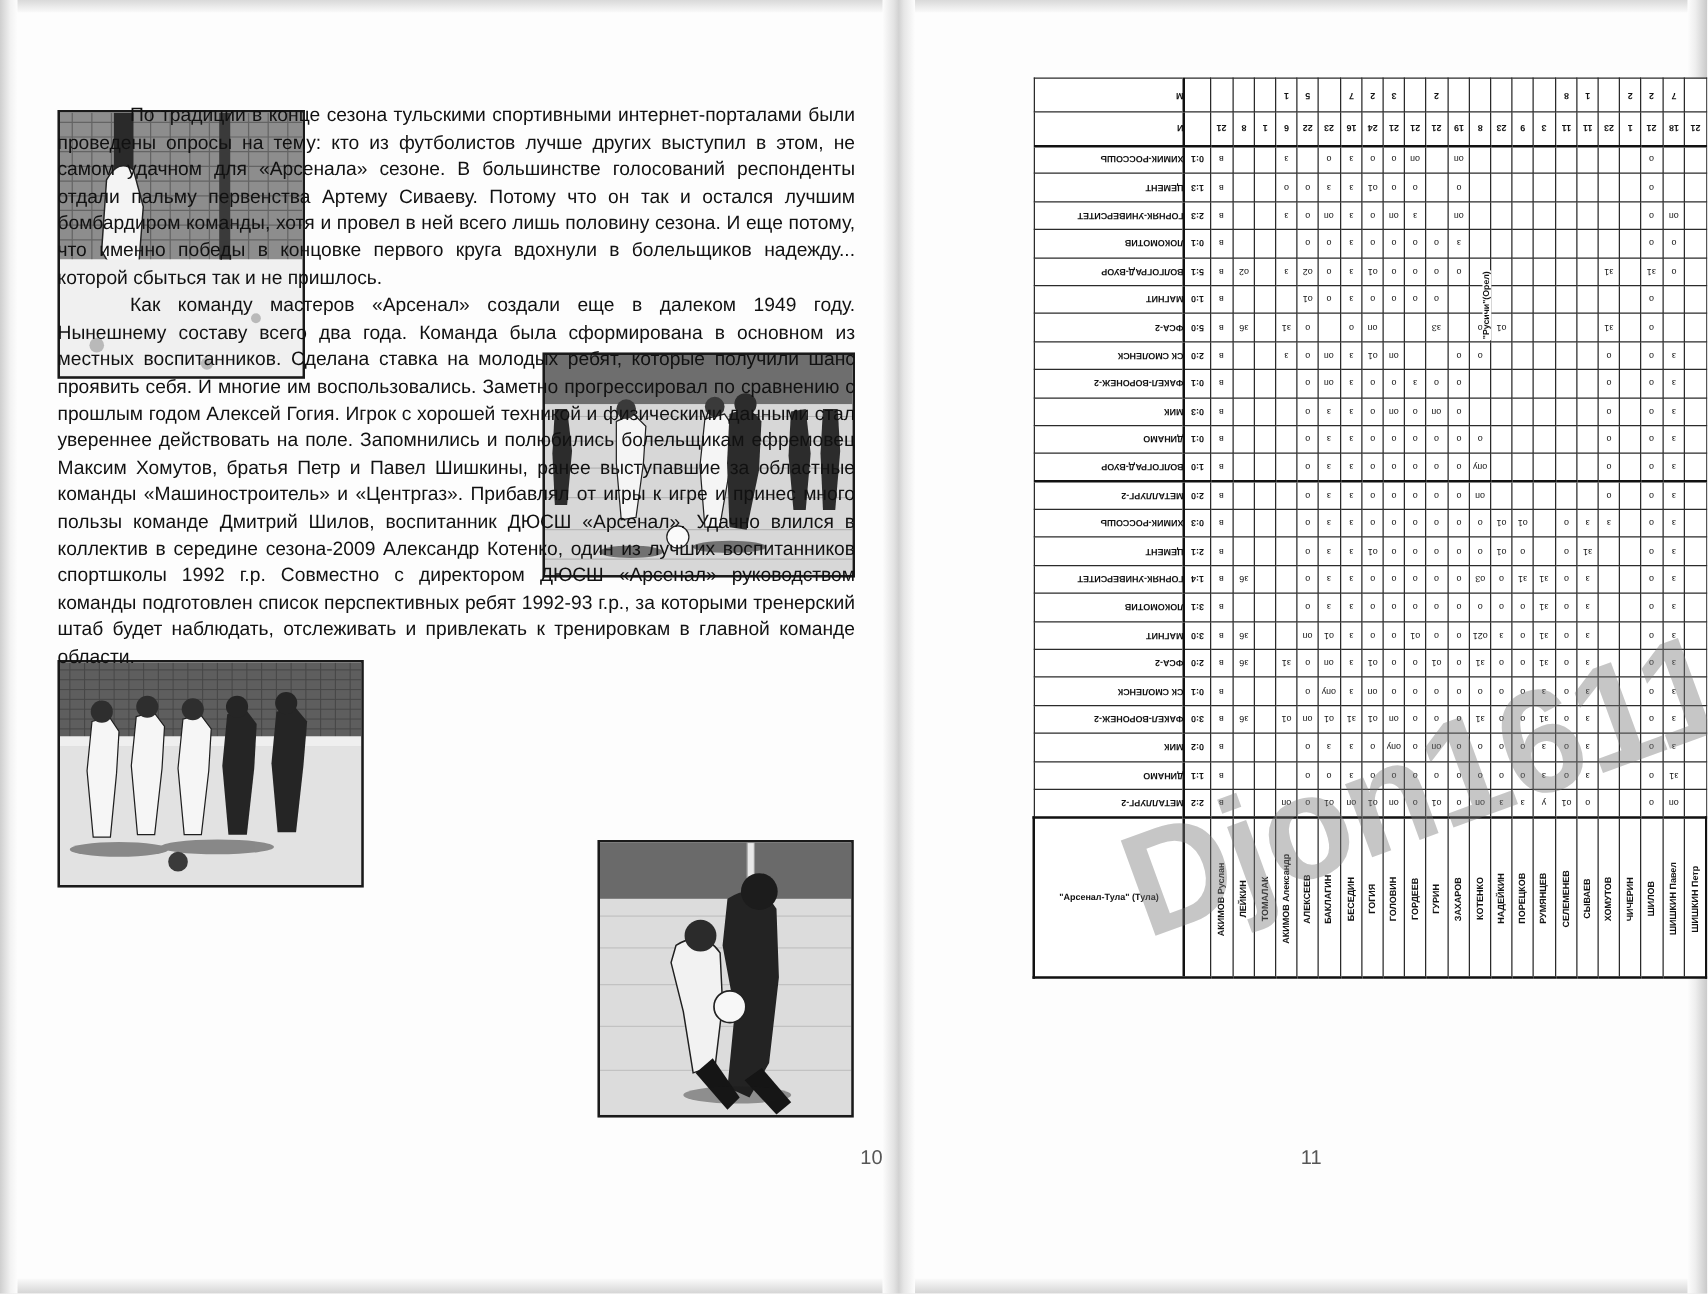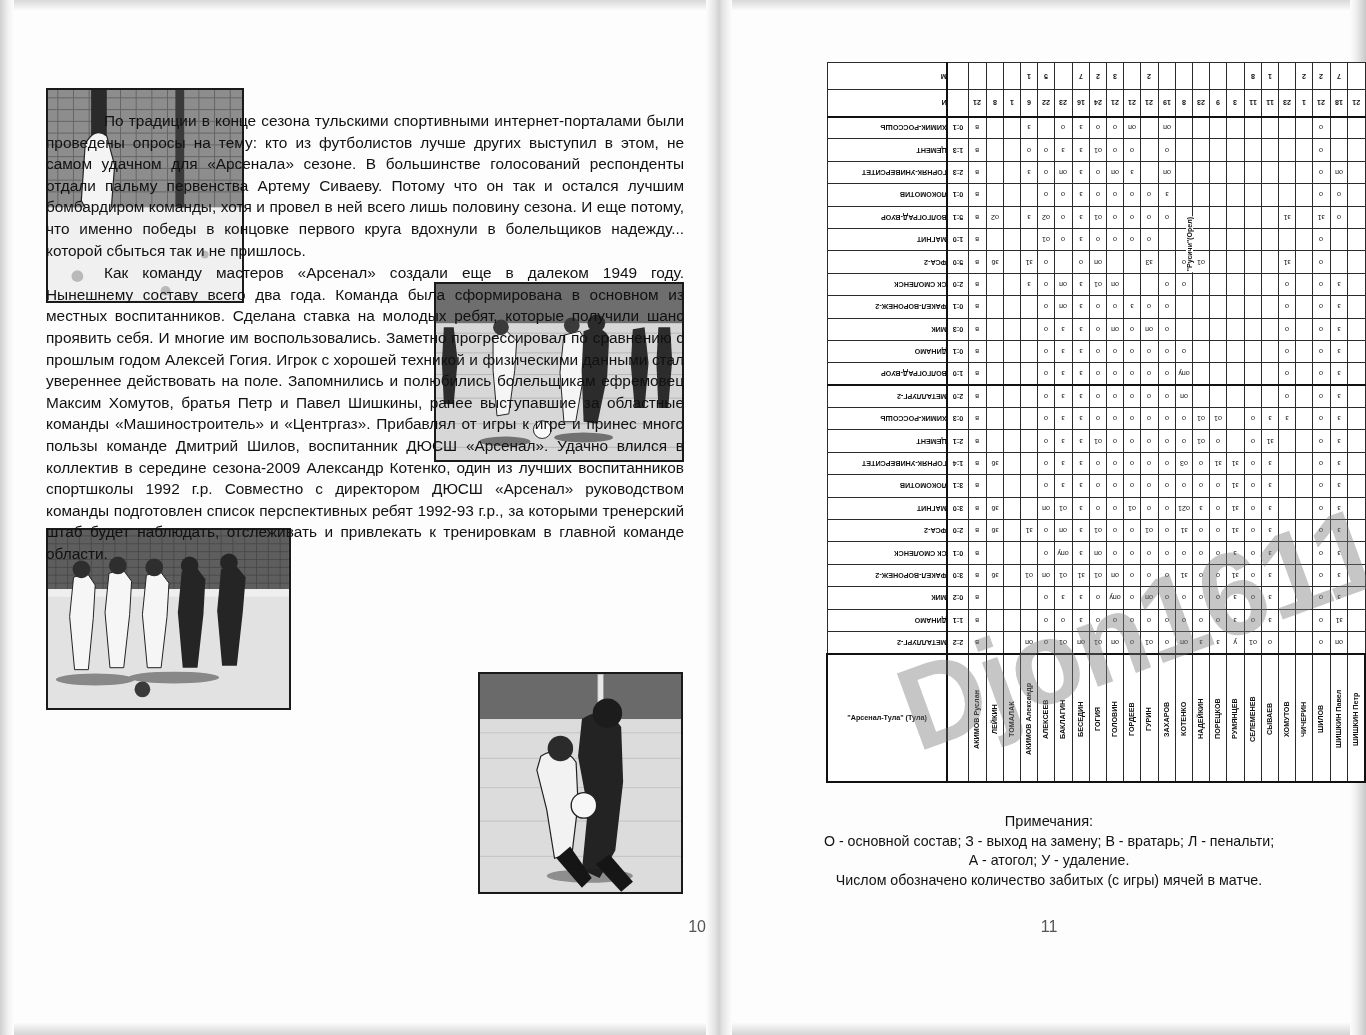--- a/index.html
+++ b/index.html
@@ -25,21 +25,20 @@
     background: linear-gradient(180deg,#d9d9d9 0%,#fafafa 100%); }
   .scan-edge-b { position:absolute; left:0; bottom:0; width:100%; height:12px;
     background: linear-gradient(0deg,#d4d4d4 0%,#fafafa 100%); }
 
   
   .left-page { position:absolute; left:0; top:0; width:706px; height:1035px; }
   .article {
     position:absolute; left:46px; top:82px; width:638px;
     font-size:15.4px; line-height:21.6px; color:#111;
     text-align: justify;
-    margin-top: 28px;
   }
   .article p { text-indent: 58px; margin:0 0 1px 0; }
 
   .ph { position:absolute; border:2px solid #1a1a1a; background:#cfcfcf; overflow:hidden; }
   .ph .grain { position:absolute; inset:0; }
 
   #photo1 { left:46px;  top:88px;  width:198px; height:215px; }
   #photo2 { left:434px; top:282px; width:250px; height:180px; }
   #photo3 { left:46px;  top:528px; width:245px; height:182px; }
   #photo4 { left:478px; top:672px; width:205px; height:222px; }
@@ -1876,24 +1875,18 @@
               </td>
               <td class="namecell" style="border-top: 2px solid rgb(17, 17, 17); border-bottom: 2px solid rgb(17, 17, 17); border-right: 2px solid rgb(17, 17, 17);">
                 <span class="rot90">ШИШКИН Петр</span>
               </td>
             </tr>
           </tbody>
       </table>
     <div style="position: absolute; left: 360px; top: 154px; writing-mode: vertical-rl; transform: rotate(180deg); font-size: 7px; font-weight: bold; color: rgb(17, 17, 17); white-space: nowrap; background: rgb(255, 255, 255); padding: 1px 0px;">"Русичи"(Орел)</div>
       </div>
 
-    <div class="notes">
-      <div class="nt-title">Примечания:</div>
-      <div>О - основной состав; З - выход на замену; В - вратарь; Л - пенальти;</div>
-      <div>А - атогол; У - удаление.</div>
-      <div>Числом обозначено количество забитых (с игры) мячей в матче.</div>
-    </div>
 
     <div class="pagenum-r">11</div>
   </div>
 
   <div class="watermark">Djon161176</div>
 </div>
 
 </body></html>

